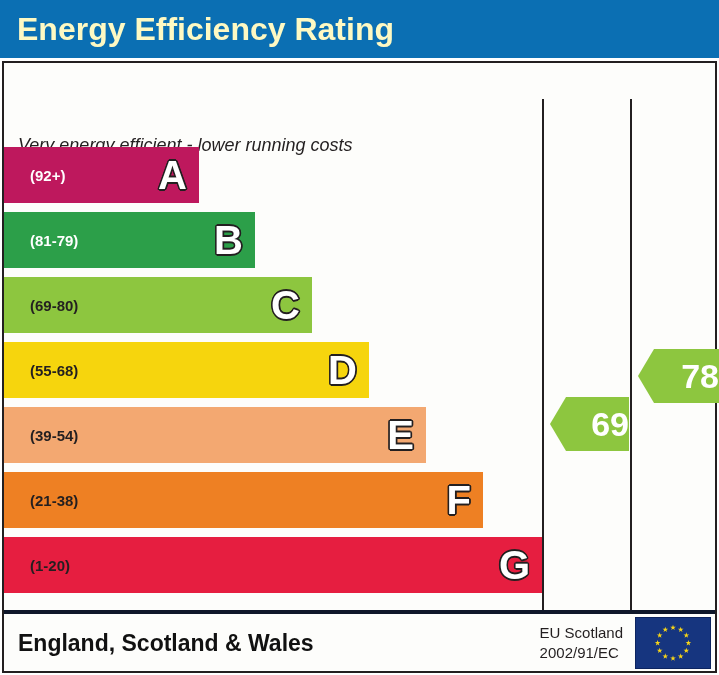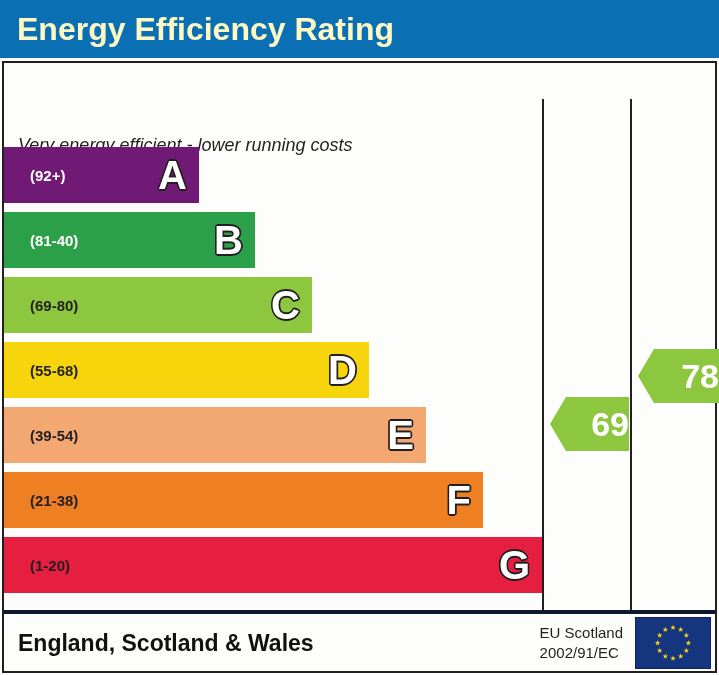--- a/index.html
+++ b/index.html
@@ -143,26 +143,26 @@
   <div class="frame">
 
 
     <div class="vdiv a"></div>
     <div class="vdiv b"></div>
 
     <div class="bars-area">
 
       <div class="note top">Very energy efficient - lower running costs</div>
 
-      <div class="bar" id="band-0" style="top: 48px; width: 195px; background: #701a75;">
+      <div class="bar" id="band-0" style="top: 48px; width: 195px; background: #be185d;">
         <span class="range" style="color: rgb(255, 255, 255);">(92+)</span>
         <span class="letter">A</span>
       </div>
       <div class="bar" id="band-1" style="top: 113px; width: 251px; background: rgb(44, 159, 73);">
-        <span class="range" style="color: rgb(255, 255, 255);">(81-40)</span>
+        <span class="range" style="color: rgb(255, 255, 255);">(81-79)</span>
         <span class="letter">B</span>
       </div>
       <div class="bar" id="band-2" style="top: 178px; width: 308px; background: rgb(141, 198, 63);">
         <span class="range" style="color: rgb(35, 31, 32);">(69-80)</span>
         <span class="letter">C</span>
       </div>
       <div class="bar" id="band-3" style="top: 243px; width: 365px; background: rgb(246, 213, 13);">
         <span class="range" style="color: rgb(35, 31, 32);">(55-68)</span>
         <span class="letter">D</span>
       </div>

